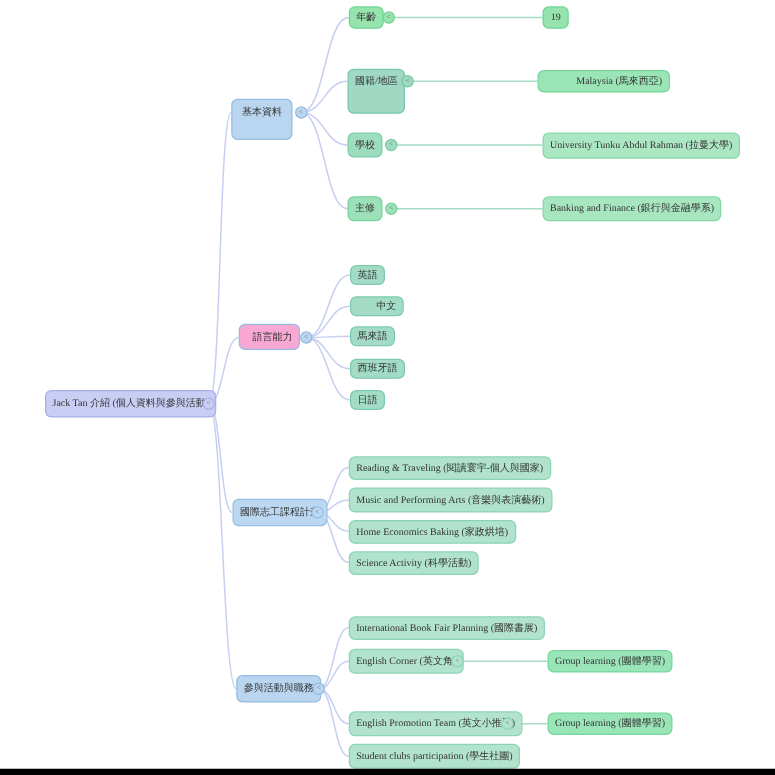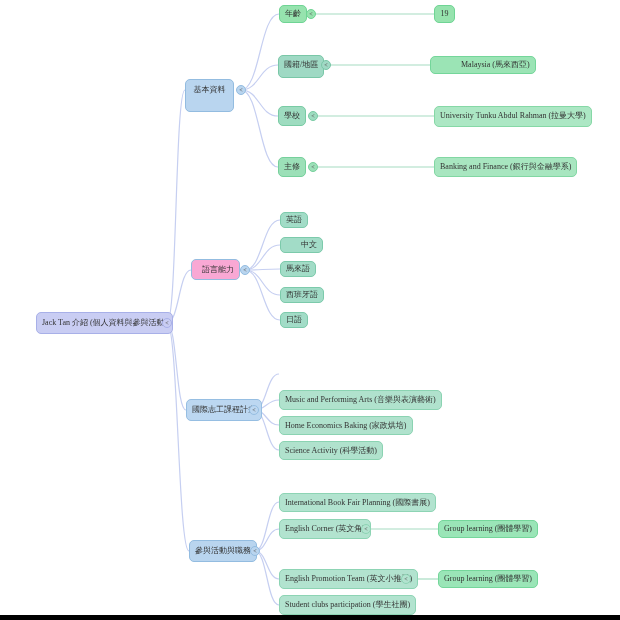--- a/index.html
+++ b/index.html
@@ -70,33 +70,34 @@
       <path d="M255,551 C267,551 267,579 279,579" stroke="#c6cff1" stroke-width="1.2" fill="none"></path>
       <path d="M255,551 C267,551 267,605 279,605" stroke="#c6cff1" stroke-width="1.2" fill="none"></path>
       <path d="M366,529 C396,529 408,529 438,529" stroke="#a6dcc2" stroke-width="1.2" fill="none"></path>
       <path d="M406,579 C422,579 422,579 438,579" stroke="#a6dcc2" stroke-width="1.2" fill="none"></path>
     </svg>
 
   <div class="node" style="left: 36px; top: 312px; height: 22px; line-height: 20px; min-width: 121px; background: rgb(201, 205, 243); border-color: rgb(168, 176, 232);">Jack Tan 介紹 (個人資料與參與活動)</div>
   <div class="node" style="left: 185px; top: 79px; height: 33px; line-height: 19px; min-width: 49px; background: rgb(185, 213, 239); border-color: rgb(147, 188, 224);">基本資料</div>
   <div class="node" style="left: 279px; top: 5px; height: 18px; line-height: 16px; min-width: 28px; background: rgb(150, 227, 174); border-color: rgb(111, 212, 148);">年齡</div>
   <div class="node" style="left: 434px; top: 5px; height: 18px; line-height: 16px; min-width: 21px; background: rgb(150, 227, 174); border-color: rgb(111, 212, 148);">19</div>
-  <div class="node" style="left: 278px; top: 55px; height: 23px; line-height: 18px; min-width: 42px; background: rgb(159, 217, 196); border-color: rgb(121, 199, 167);">國籍/地區</div>
+  <div class="node" style="left: 278px; top: 55px; height: 36px; line-height: 18px; min-width: 42px; background: rgb(159, 217, 196); border-color: rgb(121, 199, 167);">國籍/地區</div>
   <div class="node" style="left: 430px; top: 56px; height: 18px; line-height: 16px; min-width: 77px; background: rgb(155, 228, 181); border-color: rgb(116, 214, 154); padding-left: 30px;">Malaysia (馬來西亞)</div>
   <div class="node" style="left: 278px; top: 106px; height: 20px; line-height: 18px; min-width: 28px; background: rgb(158, 220, 192); border-color: rgb(121, 203, 164); text-align: center;">學校</div>
   <div class="node" style="left: 434px; top: 106px; height: 21px; line-height: 18px; min-width: 131px; background: rgb(172, 231, 196); border-color: rgb(134, 216, 166);">University Tunku Abdul Rahman (拉曼大學)</div>
   <div class="node" style="left: 278px; top: 157px; height: 20px; line-height: 18px; min-width: 28px; background: rgb(156, 224, 184); border-color: rgb(118, 208, 156);">主修</div>
   <div class="node" style="left: 434px; top: 157px; height: 20px; line-height: 18px; min-width: 123px; background: rgb(168, 230, 192); border-color: rgb(130, 215, 163);">Banking and Finance (銀行與金融學系)</div>
   <div class="node" style="left: 191px; top: 259px; height: 21px; line-height: 19px; min-width: 49px; background: #f9a8d4; border-color: rgb(147, 188, 224); text-align: right;">語言能力</div>
   <div class="node" style="left: 280px; top: 212px; height: 16px; line-height: 14px; min-width: 27px; background: rgb(162, 220, 199); border-color: rgb(124, 202, 171);">英語</div>
   <div class="node" style="left: 280px; top: 237px; height: 16px; line-height: 14px; min-width: 27px; background: rgb(162, 220, 199); border-color: rgb(124, 202, 171); padding-left: 20px;">中文</div>
   <div class="node" style="left: 280px; top: 261px; height: 16px; line-height: 14px; min-width: 34px; background: rgb(162, 220, 199); border-color: rgb(124, 202, 171);">馬來語</div>
   <div class="node" style="left: 280px; top: 287px; height: 16px; line-height: 14px; min-width: 41px; background: rgb(162, 220, 199); border-color: rgb(124, 202, 171);">西班牙語</div>
   <div class="node" style="left: 280px; top: 312px; height: 16px; line-height: 14px; min-width: 27px; background: rgb(162, 220, 199); border-color: rgb(124, 202, 171);">日語</div>
   <div class="node" style="left: 186px; top: 399px; height: 22px; line-height: 20px; min-width: 62px; background: rgb(188, 215, 241); border-color: rgb(150, 190, 226);">國際志工課程計畫</div>
+  <div class="node" style="left: 279px; top: 365px; height: 19px; line-height: 17px; min-width: 144px; background: rgb(176, 226, 205); border-color: rgb(139, 211, 178);">Reading &amp; Traveling (閱讀寰宇-個人與國家)</div>
   <div class="node" style="left: 279px; top: 390px; height: 20px; line-height: 18px; min-width: 140px; background: rgb(176, 226, 205); border-color: rgb(139, 211, 178);">Music and Performing Arts (音樂與表演藝術)</div>
   <div class="node" style="left: 279px; top: 416px; height: 19px; line-height: 17px; min-width: 114px; background: rgb(176, 226, 205); border-color: rgb(139, 211, 178);">Home Economics Baking (家政烘培)</div>
   <div class="node" style="left: 279px; top: 441px; height: 19px; line-height: 17px; min-width: 90px; background: rgb(176, 226, 205); border-color: rgb(139, 211, 178);">Science Activity (科學活動)</div>
   <div class="node" style="left: 189px; top: 540px; height: 22px; line-height: 20px; min-width: 60px; background: rgb(185, 213, 239); border-color: rgb(147, 188, 224);">參與活動與職務</div>
   <div class="node" style="left: 279px; top: 493px; height: 19px; line-height: 17px; min-width: 133px; background: rgb(178, 227, 207); border-color: rgb(141, 212, 180);">International Book Fair Planning (國際書展)</div>
   <div class="node" style="left: 279px; top: 519px; height: 20px; line-height: 18px; min-width: 80px; background: rgb(178, 227, 207); border-color: rgb(141, 212, 180);">English Corner (英文角)</div>
   <div class="node" style="left: 279px; top: 569px; height: 20px; line-height: 18px; min-width: 122px; background: rgb(178, 227, 207); border-color: rgb(141, 212, 180);">English Promotion Team (英文小推手)</div>
   <div class="node" style="left: 279px; top: 595px; height: 20px; line-height: 18px; min-width: 121px; background: rgb(178, 227, 207); border-color: rgb(141, 212, 180);">Student clubs participation (學生社團)</div>
   <div class="node" style="left: 438px; top: 520px; height: 18px; line-height: 16px; min-width: 88px; background: rgb(154, 229, 183); border-color: rgb(116, 214, 154);">Group learning (團體學習)</div>
   <div class="node" style="left: 438px; top: 570px; height: 18px; line-height: 16px; min-width: 88px; background: rgb(154, 229, 183); border-color: rgb(116, 214, 154);">Group learning (團體學習)</div>

